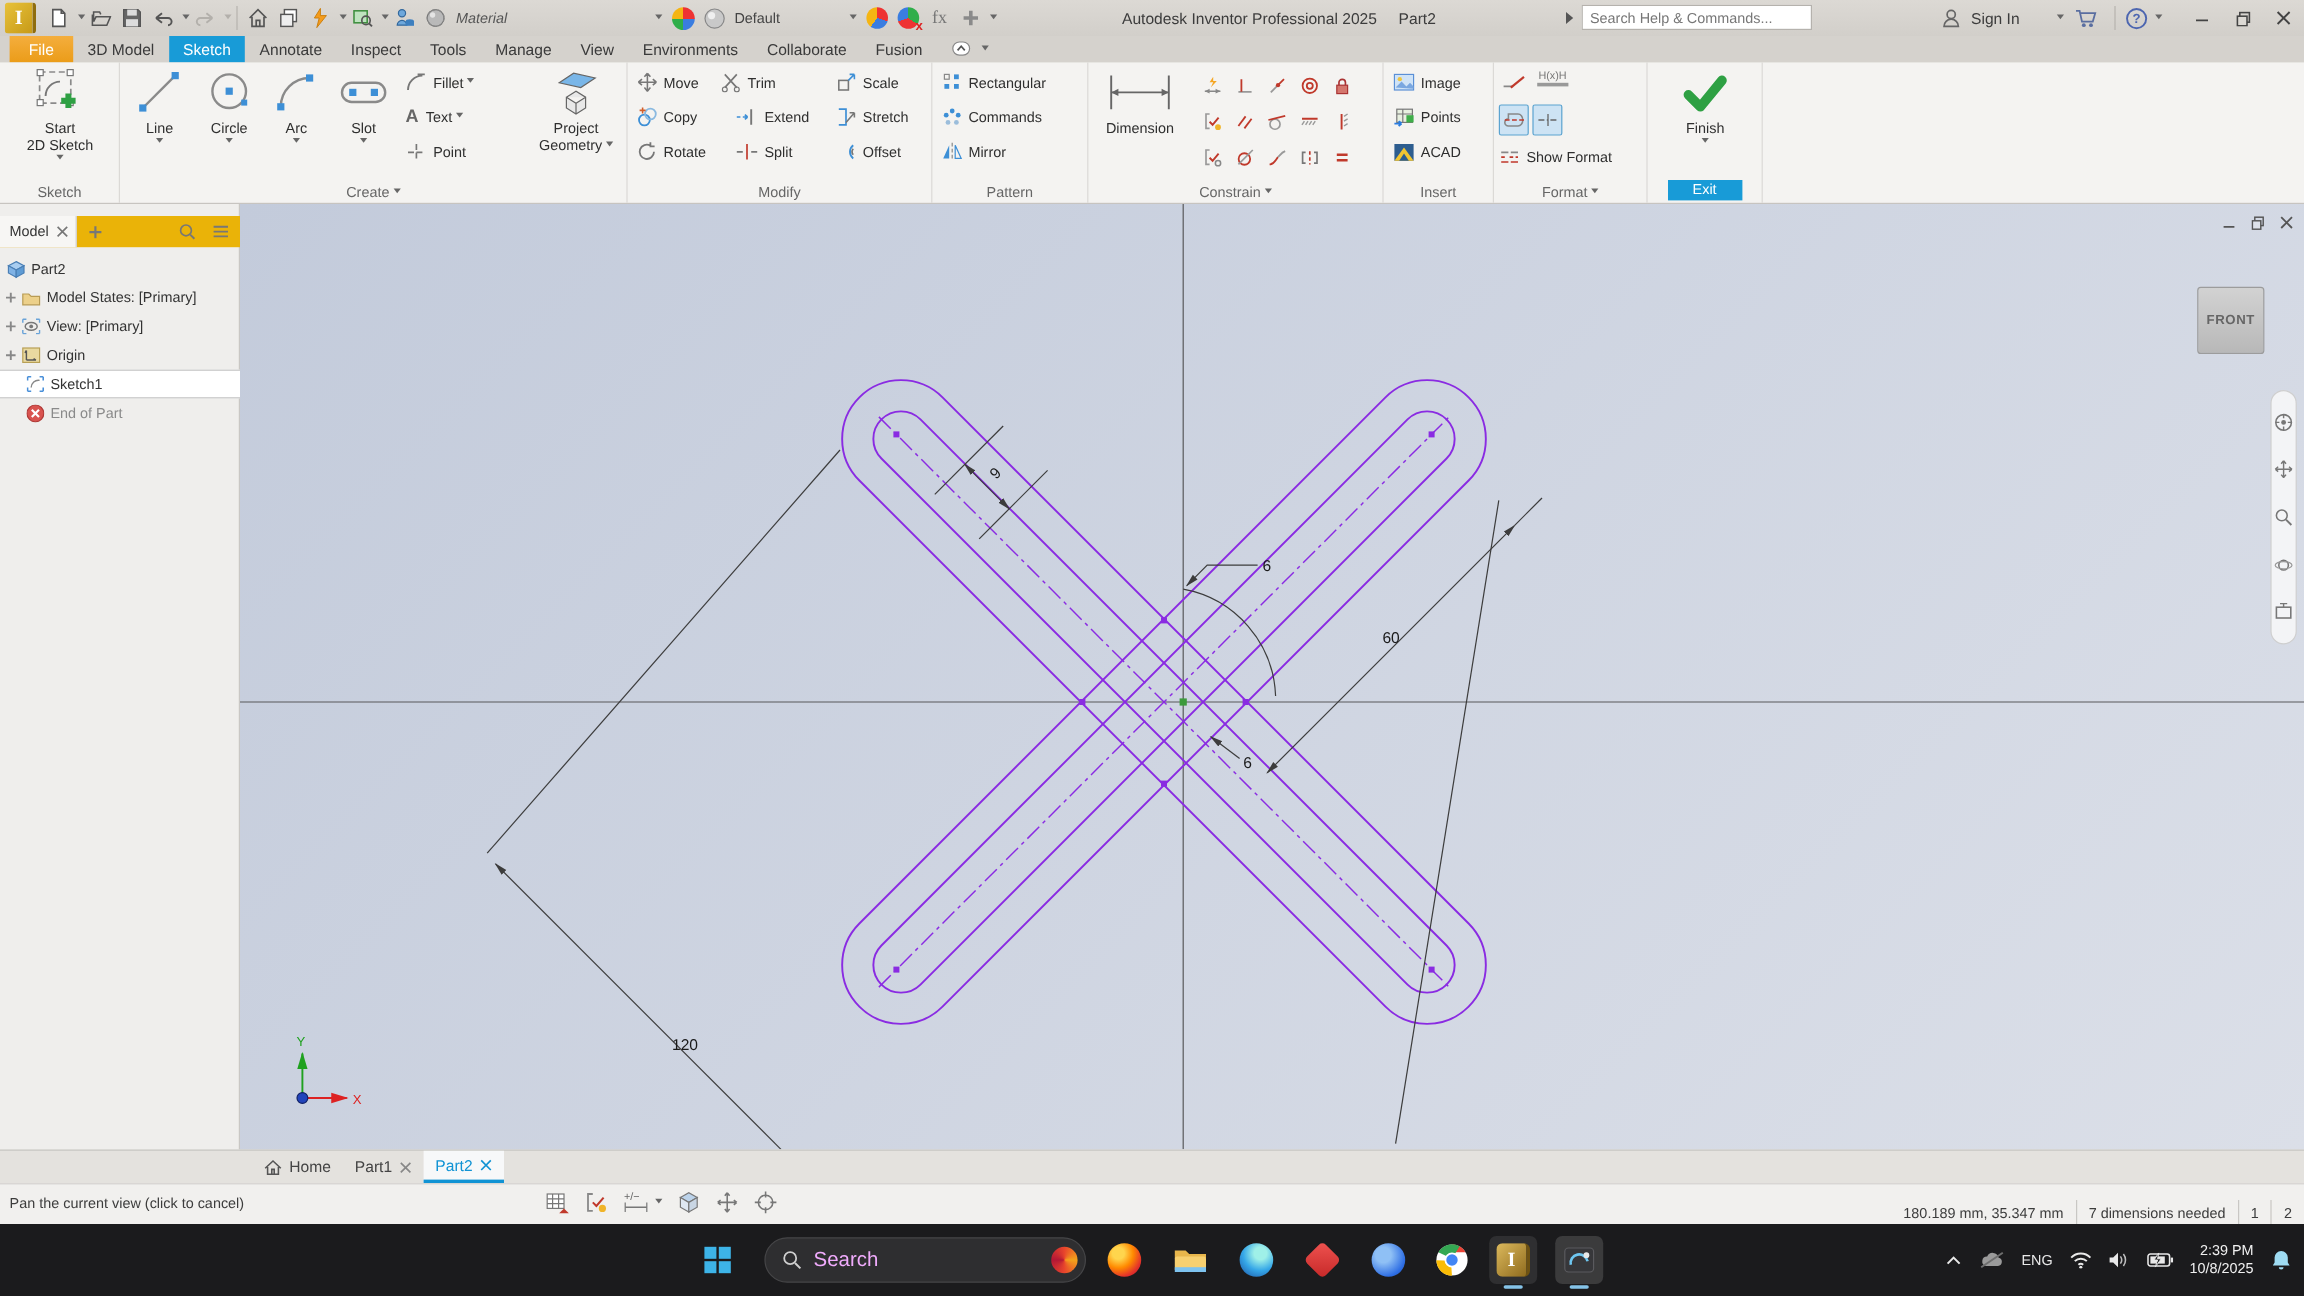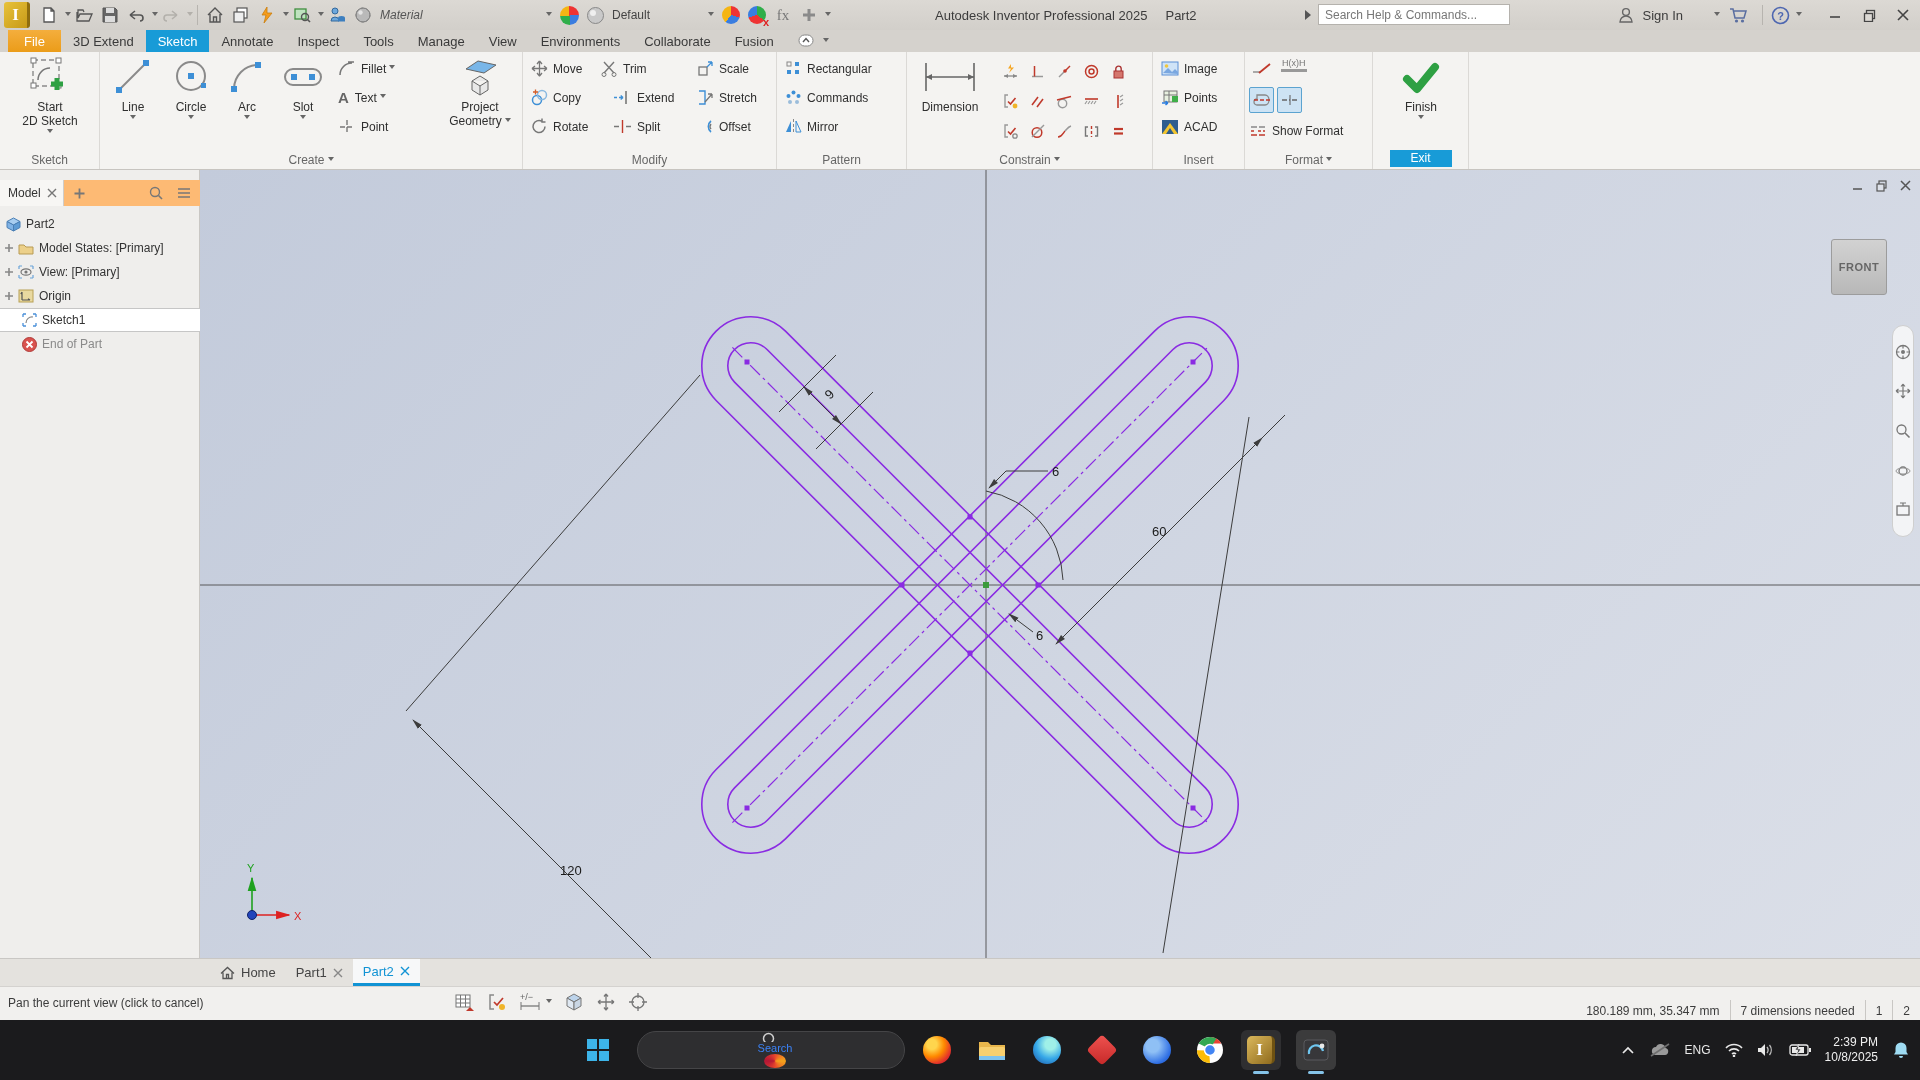--- a/index.html
+++ b/index.html
@@ -30,21 +30,21 @@
   .plabel{position:absolute;bottom:2px;left:0;right:0;text-align:center;color:#666;font-size:12px;}
   .bigbtn{position:absolute;top:2px;text-align:center;color:#2f2f2f;cursor:default;}
   .bigbtn .bi{height:46px;display:flex;align-items:center;justify-content:center;}
   .smrow{position:absolute;height:29px;display:flex;align-items:center;color:#2f2f2f;cursor:default;}
   .smrow svg{margin-right:5px;}
   .tgl{position:absolute;width:25px;height:26px;background:#cde3f4;border:1px solid #5ba3d0;border-radius:2px;display:flex;align-items:center;justify-content:center;}
   #exit-label{background:#189bd7;color:#fff;width:62px;margin:0 auto;padding:1px 0 2px;}
   
   #main{top:170px;left:0;width:1920px;height:788px;background:#e9e7e4;}
   #browser{position:absolute;left:0;top:0;width:200px;height:788px;background:#efeeec;border-right:1px solid #c9c7c4;}
-  #btabs{position:absolute;left:0;top:10px;width:200px;height:26px;background:#fdba74;display:flex;align-items:center;}
+  #btabs{position:absolute;left:0;top:10px;width:200px;height:26px;background:#eab308;display:flex;align-items:center;}
   #btab-model{background:#f7f6f4;height:26px;display:flex;align-items:center;padding:0 6px 0 8px;border-right:1px solid #cfcdca;color:#333;}
   .trow{position:absolute;left:0;width:200px;height:24px;display:flex;align-items:center;color:#333;cursor:default;}
   .trow .exp{margin-left:4px;margin-right:4px;}
   .trow.sel{background:#fff;border-top:1px solid #c6c6c6;border-bottom:1px solid #c6c6c6;}
   #canvas{position:absolute;left:200px;top:0;width:1720px;height:788px;background:linear-gradient(135deg,#c3cbdb,#dbdfe8);overflow:hidden;}
   #viewcube{position:absolute;left:1631px;top:69px;width:56px;height:56px;background:linear-gradient(#d2d2d2,#b8b8b8);border:1px solid #9c9c9c;border-radius:3px;display:flex;align-items:center;justify-content:center;color:#666;font-weight:bold;font-size:11px;letter-spacing:.5px;}
   #navbar{position:absolute;left:1692px;top:155px;width:22px;height:212px;background:rgba(250,250,250,.8);border:1px solid #cfcfcf;border-radius:11px;display:flex;flex-direction:column;align-items:center;justify-content:space-around;padding:6px 0;}
   #cwc{position:absolute;right:8px;top:10px;display:flex;gap:12px;}
   
   #doctabs{top:958px;left:0;width:1920px;height:28px;background:#e4e2de;border-top:1px solid #c9c7c4;display:flex;align-items:stretch;padding-left:210px;}
@@ -54,21 +54,21 @@
   #statusbar{top:986px;left:0;width:1920px;height:34px;background:#f1f0ee;border-top:1px solid #d4d2cf;color:#3c3c3c;}
   #st-msg{position:absolute;left:8px;top:9px;}
   #st-icons{position:absolute;left:455px;top:5px;display:flex;align-items:center;gap:12px;}
   #st-right{position:absolute;right:10px;top:0;height:47px;display:flex;align-items:center;margin-left:22px;}
   .st-sep{width:1px;height:22px;background:#c9c7c4;margin:0 10px;}
   
   #taskbar{top:1020px;left:0;width:1920px;height:60px;background:#1b1b1d;display:flex;align-items:center;}
   .tkapp{position:absolute;top:10px;width:40px;height:40px;display:flex;align-items:center;justify-content:center;border-radius:6px;}
   .tkapp.open{background:rgba(255,255,255,.09);}
   .tkapp.open::after{content:"";position:absolute;bottom:-4px;left:12px;width:16px;height:3px;border-radius:2px;background:#85c3e8;}
-  #tk-search{position:absolute;left:637px;top:11px;width:268px;height:38px;background:#2e2e30;border:1px solid #454547;border-radius:19px;display:flex;align-items:center;padding:0 6px 0 14px;color:#3b82f6;font-size:11px;flex-direction:column;}
+  #tk-search{position:absolute;left:637px;top:11px;width:268px;height:38px;background:#2e2e30;border:1px solid #454547;border-radius:19px;display:flex;align-items:center;padding:0 6px 0 14px;color:#f0abfc;font-size:17px;}
   #tk-tray{position:absolute;right:0;top:0;height:60px;display:flex;align-items:center;gap:14px;padding-right:10px;color:#e9e9e9;font-size:12px;}
   #tk-clock{text-align:right;font-size:12px;line-height:15px;color:#f0f0f0;}
   .dot-ball{width:22px;height:22px;border-radius:50%;background:conic-gradient(#e8452c,#f4a31b,#e8452c,#b31735,#e8452c);}
 </style>
 </head>
 <body>
 
 <div id="titlebar" class="abs">
   <div id="inv-logo">
       <span>I</span>
@@ -229,21 +229,21 @@
     <div class="winbtn">
         <svg width="12" height="12">
           <path d="M1,1 L11,11 M11,1 L1,11" stroke="#444" stroke-width="1.6"></path>
         </svg>
       </div>
   </div>
 </div>
 
 <div id="tabsrow" class="abs">
   <div class="rtab file">File</div>
-  <div class="rtab">3D Extend</div>
+  <div class="rtab">3D Model</div>
   <div class="rtab active">Sketch</div>
   <div class="rtab">Annotate</div>
   <div class="rtab">Inspect</div>
   <div class="rtab">Tools</div>
   <div class="rtab">Manage</div>
   <div class="rtab">View</div>
   <div class="rtab">Environments</div>
   <div class="rtab">Collaborate</div>
   <div class="rtab">Fusion</div>
   <div class="rtab">

